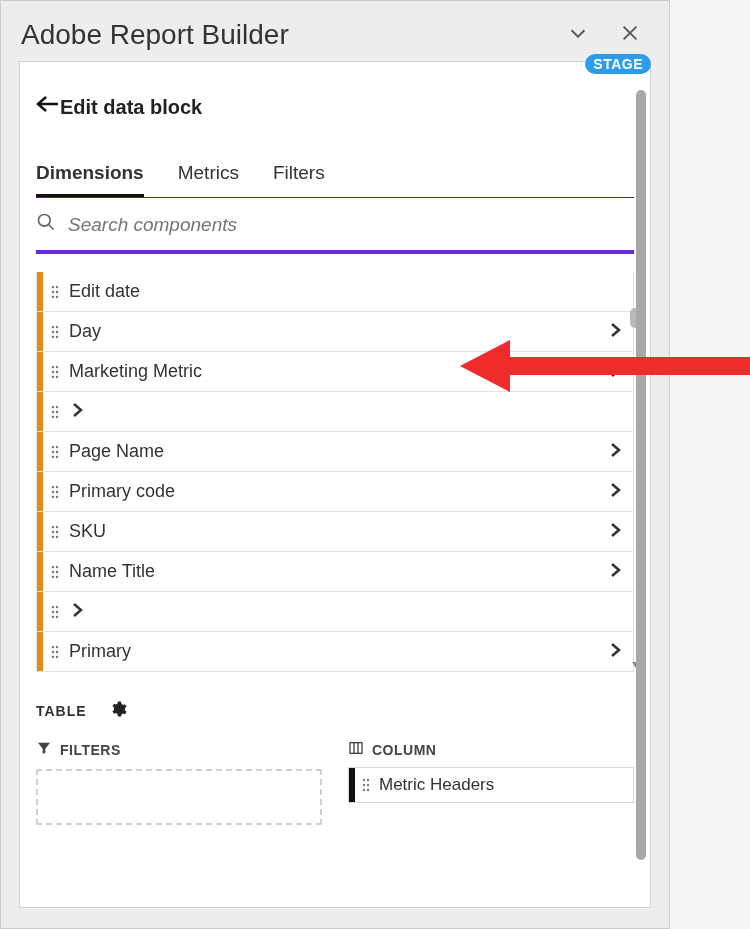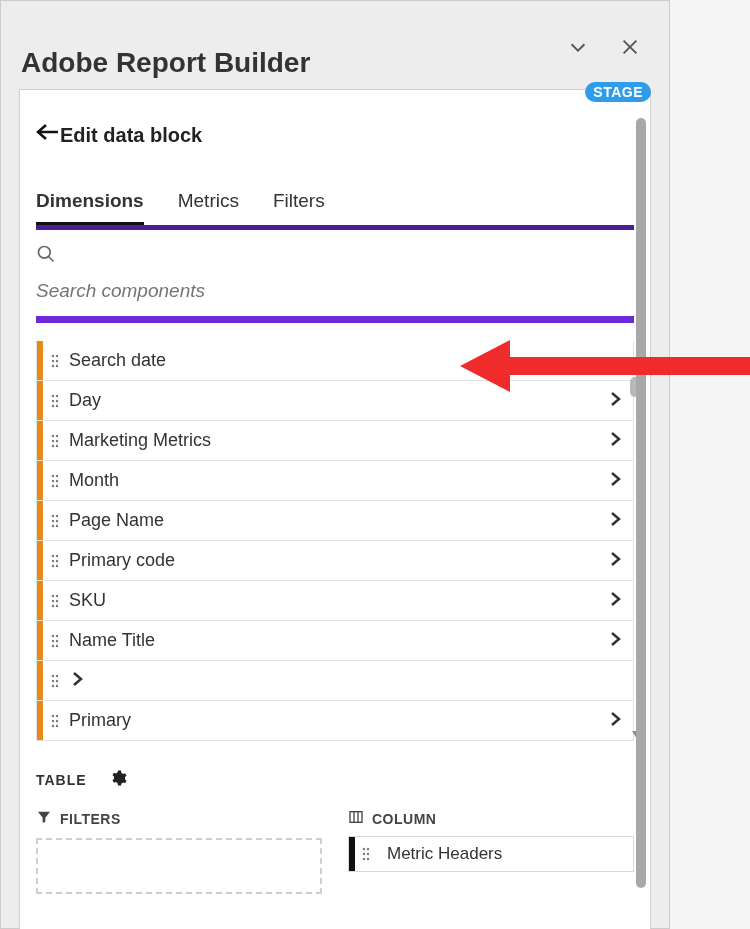--- a/index.html
+++ b/index.html
@@ -1,31 +1,31 @@
 <!DOCTYPE html>
 <html><head>
   <meta charset="utf-8">
   <style>
     * { box-sizing: border-box; margin: 0; padding: 0; font-family: "Segoe UI", Arial, sans-serif; }
     body { background: #f5f5f5; width: 750px; height: 929px; position: relative; overflow: hidden; }
     .app-window { position: absolute; top: 0; left: 0; width: 670px; height: 929px; background: #ededed; border: 1px solid #ccc; }
     .titlebar { display: flex; align-items: center; justify-content: space-between; padding: 18px 20px 10px 20px; }
-    .titlebar-title { font-size: 28px; color: #333; font-weight: 700; margin-top: 28px; }
+    .titlebar-title { font-size: 28px; color: #333; font-weight: 400; }
     .titlebar-actions { display: flex; gap: 30px; align-items: center; padding-right: 8px; }
     .titlebar-actions span { cursor: pointer; color: #555; }
     .chev-down svg, .close-x svg { width: 22px; height: 22px; }
     .panel { margin: 0 18px; height: calc(100% - 80px); background: #fff; border: 1px solid #d0d0d0; position: relative; padding: 12px 16px 0 16px; }
     .stage-badge { position: absolute; top: -8px; right: -1px; background: #2f9ceb; color: #fff; font-weight: 700; font-size: 14px; padding: 2px 8px; border-radius: 10px; letter-spacing: .5px; }
     .panel-header { display: flex; align-items: center; padding: 20px 0 10px 0; }
     .back-arrow { font-size: 22px; cursor: pointer; }
     .panel-header-title { font-size: 20px; font-weight: 700; color: #222; }
-    .tabs { display: flex; gap: 34px; border-bottom: 5px solid #4c1d95; margin-top: 24px; }
+    .tabs { display: flex; gap: 34px; border-bottom: 1px solid #4c1d95; margin-top: 24px; }
     .tab { font-size: 19px; color: #333; padding: 8px 0 10px 0; cursor: pointer; }
     .tab.active { font-weight: 700; border-bottom: 3px solid #111; }
-    .search-row { display: flex; align-items: flex-start; gap: 12px; border-bottom: 7px solid #6d28d9; padding: 14px 0; flex-direction: column; }
+    .search-row { display: flex; align-items: flex-end; gap: 12px; border-bottom: 4px solid #6d28d9; padding: 14px 0; }
     .search-row svg { width: 20px; height: 20px; color: #666; }
     .search-row input { border: none; outline: none; font-size: 19px; font-style: italic; color: #777; width: 100%; background: transparent; }
     .dim-list { margin-top: 18px; position: relative; }
     .dim-row { display: flex; align-items: center; border: 1px solid #e2e2e2; border-top: none; height: 40px; padding: 0 8px 0 0; cursor: pointer; background: #fff; }
     .dim-row:first-child { border-top: 1px solid #e2e2e2; }
     .dim-accent { width: 6px; height: 100%; background: #e68a19; }
     .grip { width: 24px; display: flex; align-items: center; justify-content: center; color: #777; }
     .grip svg { width: 8px; height: 16px; }
     .dim-label { flex: 1; font-size: 18px; color: #333; padding-left: 2px; }
     .dim-chev { width: 20px; text-align: center; }
@@ -38,21 +38,21 @@
     .table-title { font-size: 14px; font-weight: 700; letter-spacing: 1px; color: #333; }
     .gear svg { width: 18px; height: 18px; color: #222; cursor: pointer; }
     .table-cols { display: flex; gap: 26px; margin-top: 18px; }
     .table-col { flex: 1; }
     .col-header { display: flex; align-items: center; gap: 8px; font-size: 14px; font-weight: 600; color: #444; letter-spacing: .5px; }
     .col-header svg { width: 16px; height: 16px; color: #444; }
     .filters-box { margin-top: 10px; height: 56px; border: 2px dashed #cfcfcf; border-radius: 2px; }
     .column-entry { margin-top: 8px; display: flex; align-items: center; height: 36px; border: 1px solid #d8d8d8; background: #fff; }
     .col-accent { width: 6px; height: 100%; background: #111; }
     .column-entry .grip { width: 22px; }
-    .column-entry-label { font-size: 17px; color: #333; padding-left: 2px; margin-left: 8px; }
+    .column-entry-label { font-size: 17px; color: #333; padding-left: 2px; }
     .panel-scroll { position: absolute; right: 4px; top: 28px; width: 10px; bottom: 10px; }
     .panel-thumb { width: 10px; background: #a8a8a8; border-radius: 5px; position: absolute; top: 0; height: 770px; }
     .arrow-annot { position: absolute; top: 326px; left: 460px; pointer-events: none; }
     .arrow-annot svg { width: 300px; height: 80px; }
   </style>
 </head>
 <body>
 
 <div class="app-window">
   <div class="titlebar">
@@ -113,21 +113,21 @@
           <span class="grip">
             <svg viewBox="0 0 8 16">
               <circle cx="2" cy="3" r="1.2" fill="#777"></circle>
               <circle cx="6" cy="3" r="1.2" fill="#777"></circle>
               <circle cx="2" cy="8" r="1.2" fill="#777"></circle>
               <circle cx="6" cy="8" r="1.2" fill="#777"></circle>
               <circle cx="2" cy="13" r="1.2" fill="#777"></circle>
               <circle cx="6" cy="13" r="1.2" fill="#777"></circle>
             </svg>
           </span>
-          <span class="dim-label">Search date</span>
+          <span class="dim-label">Edit date</span>
           <span class="dim-chev"></span>
         </div>
         <div class="dim-row">
           <div class="dim-accent"></div>
           <span class="grip">
             <svg viewBox="0 0 8 16">
               <circle cx="2" cy="3" r="1.2" fill="#777"></circle>
               <circle cx="6" cy="3" r="1.2" fill="#777"></circle>
               <circle cx="2" cy="8" r="1.2" fill="#777"></circle>
               <circle cx="6" cy="8" r="1.2" fill="#777"></circle>
@@ -145,38 +145,37 @@
           <span class="grip">
             <svg viewBox="0 0 8 16">
               <circle cx="2" cy="3" r="1.2" fill="#777"></circle>
               <circle cx="6" cy="3" r="1.2" fill="#777"></circle>
               <circle cx="2" cy="8" r="1.2" fill="#777"></circle>
               <circle cx="6" cy="8" r="1.2" fill="#777"></circle>
               <circle cx="2" cy="13" r="1.2" fill="#777"></circle>
               <circle cx="6" cy="13" r="1.2" fill="#777"></circle>
             </svg>
           </span>
-          <span class="dim-label">Marketing Metrics</span>
-          <span class="dim-chev"><svg viewBox="0 0 11 16" fill="none" stroke="currentColor" stroke-width="2.5">
-              <polyline points="2,2 9,8 2,14"></polyline>
-            </svg></span>
-        </div>
-        <div class="dim-row">
-          <div class="dim-accent"></div>
-          <span class="grip">
-            <svg viewBox="0 0 8 16">
-              <circle cx="2" cy="3" r="1.2" fill="#777"></circle>
-              <circle cx="6" cy="3" r="1.2" fill="#777"></circle>
-              <circle cx="2" cy="8" r="1.2" fill="#777"></circle>
-              <circle cx="6" cy="8" r="1.2" fill="#777"></circle>
-              <circle cx="2" cy="13" r="1.2" fill="#777"></circle>
-              <circle cx="6" cy="13" r="1.2" fill="#777"></circle>
-            </svg>
-          </span>
-          <span class="dim-label">Month</span>
+          <span class="dim-label">Marketing Metric</span>
+          <span class="dim-chev"><svg viewBox="0 0 11 16" fill="none" stroke="currentColor" stroke-width="2.5">
+              <polyline points="2,2 9,8 2,14"></polyline>
+            </svg></span>
+        </div>
+        <div class="dim-row">
+          <div class="dim-accent"></div>
+          <span class="grip">
+            <svg viewBox="0 0 8 16">
+              <circle cx="2" cy="3" r="1.2" fill="#777"></circle>
+              <circle cx="6" cy="3" r="1.2" fill="#777"></circle>
+              <circle cx="2" cy="8" r="1.2" fill="#777"></circle>
+              <circle cx="6" cy="8" r="1.2" fill="#777"></circle>
+              <circle cx="2" cy="13" r="1.2" fill="#777"></circle>
+              <circle cx="6" cy="13" r="1.2" fill="#777"></circle>
+            </svg>
+          </span>
           <span class="dim-chev"><svg viewBox="0 0 11 16" fill="none" stroke="currentColor" stroke-width="2.5">
               <polyline points="2,2 9,8 2,14"></polyline>
             </svg></span>
         </div>
         <div class="dim-row">
           <div class="dim-accent"></div>
           <span class="grip">
             <svg viewBox="0 0 8 16">
               <circle cx="2" cy="3" r="1.2" fill="#777"></circle>
               <circle cx="6" cy="3" r="1.2" fill="#777"></circle>

